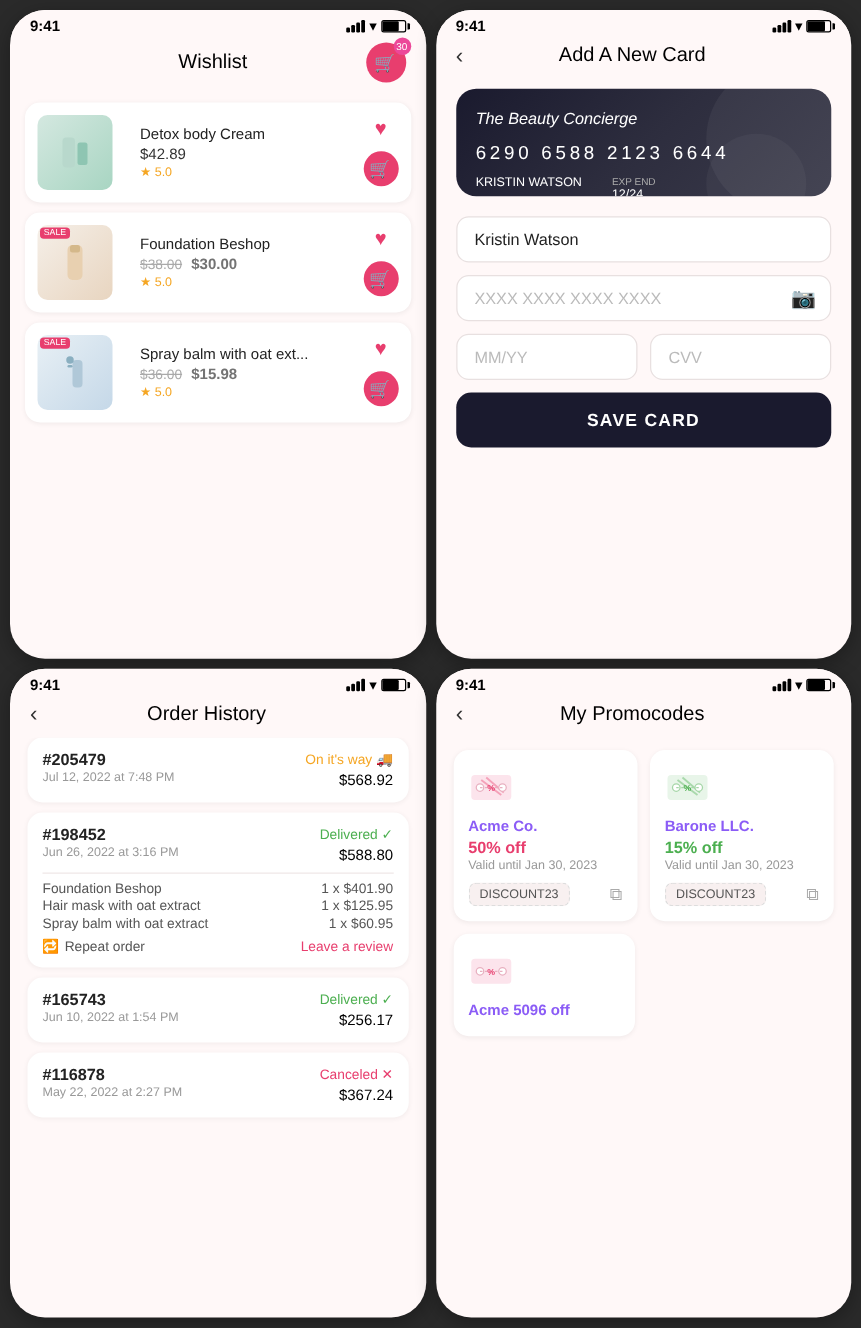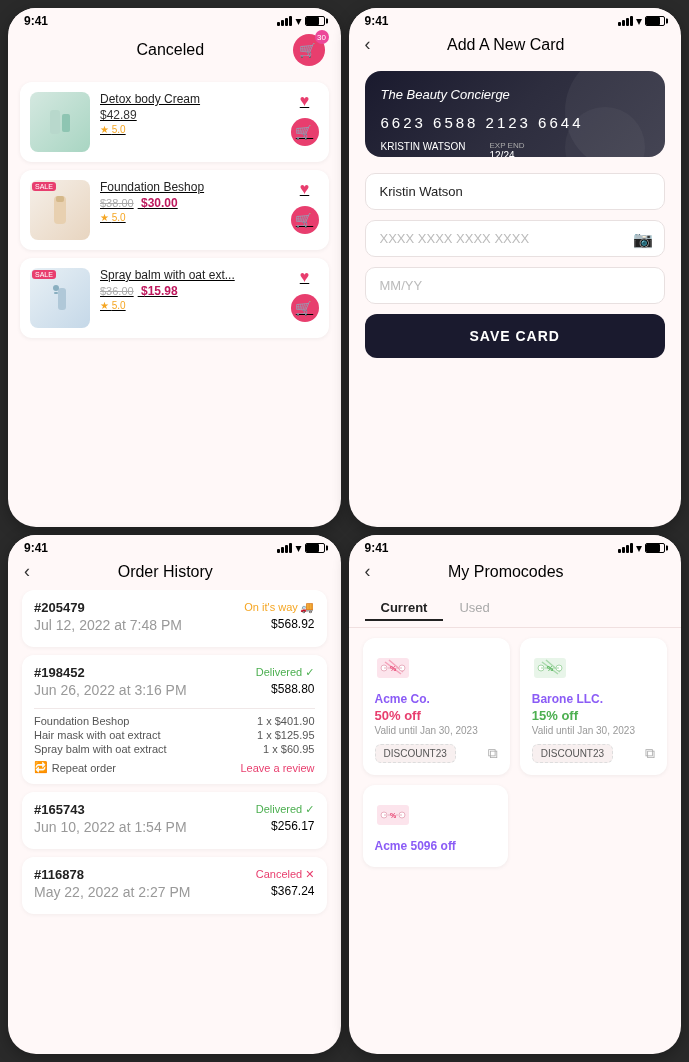--- a/index.html
+++ b/index.html
@@ -86,24 +86,23 @@
       justify-content: space-between;
       padding: 4px 16px 8px;
     }
     .wishlist-header .title { font-size: 16px; font-weight: 500; flex: 1; text-align: center; }
     .wishlist-items { padding: 8px 12px; display: flex; flex-direction: column; gap: 8px; }
     .wishlist-item {
       background: #fff;
       border-radius: 12px;
       padding: 10px;
       display: flex;
-      align-items: flex-start;
-      gap: 10px;
+      align-items: center;
+      gap: 22px;
       box-shadow: 0 1px 4px rgba(0,0,0,0.06);
-      text-decoration: underline;
     }
     .item-img {
       width: 60px; height: 60px;
       border-radius: 8px;
       background: #f0ede8;
       flex-shrink: 0;
       overflow: hidden;
       position: relative;
       display: flex; align-items: center; justify-content: center;
     }
@@ -113,21 +112,21 @@
       background: #e83e6e;
       color: #fff;
       font-size: 7px;
       padding: 1px 3px;
       border-radius: 3px;
     }
     .item-info { flex: 1; }
     .item-name { font-size: 12px; font-weight: 500; color: #222; }
     .item-price { font-size: 12px; color: #333; margin: 2px 0; }
     .item-price .old-price { color: #aaa; text-decoration: line-through; margin-right: 4px; font-size: 11px; }
-    .item-price .new-price { color: #be185d; font-weight: 600; }
+    .item-price .new-price { color: #737373; font-weight: 600; }
     .item-rating { font-size: 10px; color: #f5a623; }
     .item-actions { display: flex; flex-direction: column; align-items: center; gap: 8px; }
     .heart-btn { color: #e83e6e; font-size: 16px; background: none; border: none; cursor: pointer; }
     .cart-btn {
       width: 28px; height: 28px;
       background: #e83e6e;
       border-radius: 50%;
       border: none;
       cursor: pointer;
       color: #fff;
@@ -222,21 +221,21 @@
       padding: 10px 12px;
       margin-bottom: 8px;
       box-shadow: 0 1px 4px rgba(0,0,0,0.05);
     }
     .order-header { display: flex; justify-content: space-between; align-items: center; margin-bottom: 2px; }
     .order-id { font-size: 13px; font-weight: 600; color: #222; }
     .order-status { font-size: 11px; font-weight: 500; }
     .status-on-way { color: #f5a623; }
     .status-delivered { color: #4caf50; }
     .status-canceled { color: #e83e6e; }
-    .order-date { font-size: 14px; color: #999; margin-bottom: 4px; }
+    .order-date { font-size: 10px; color: #999; margin-bottom: 4px; }
     .order-amount { font-size: 12px; color: #000000; font-weight: 500; text-align: right; }
     .order-divider { border: none; border-top: 1px solid #f0e8e8; margin: 6px 0; }
     .order-line-item { display: flex; justify-content: space-between; font-size: 11px; color: #555; margin: 2px 0; }
     .order-actions { display: flex; justify-content: space-between; align-items: center; margin-top: 6px; }
     .repeat-order { display: flex; align-items: center; gap: 4px; font-size: 11px; color: #555; }
     .leave-review { font-size: 11px; color: #e83e6e; cursor: pointer; }
 
     
     #screen-promo {
       background: #fff8f8;
@@ -302,21 +301,21 @@
           <span></span>
       </div>
       <span class="wifi-icon">▾</span>
       <div class="battery">
         <div class="battery-fill"></div>
       </div>
     </div>
   </div>
   <div class="wishlist-header">
     <span style="width:24px;"></span>
-    <span class="title">Canceled</span>
+    <span class="title">Wishlist</span>
     <div class="cart-icon-wrap">
       <span style="color:#fff;font-size:14px;">🛒</span>
       <span class="cart-badge">30</span>
     </div>
   </div>
   <div class="wishlist-items">
 
     <div class="wishlist-item">
       <div class="item-img prod-cream">
         <svg width="40" height="40" viewBox="0 0 40 40">
@@ -401,39 +400,40 @@
       </div>
     </div>
   </div>
   <div class="screen-header">
     <span class="back-arrow">‹</span>
     <span class="title">Add A New Card</span>
     <span style="width:24px;"></span>
   </div>
   <div class="card-visual">
     <div class="card-brand">The Beauty Concierge</div>
-    <div class="card-number">6623  6588  2123  6644</div>
+    <div class="card-number">6290  6588  2123  6644</div>
     <div class="card-footer">
       <div>
         <span class="value">KRISTIN WATSON</span>
       </div>
       <div>
         <span class="label">EXP END</span>
         <span class="value">12/24</span>
       </div>
     </div>
   </div>
   <div class="form-section">
     <input class="form-input" type="text" value="Kristin Watson" style="">
     <div class="input-with-icon">
       <input class="form-input" type="text" placeholder="XXXX XXXX XXXX XXXX" style="">
       <span class="input-camera-icon">📷</span>
     </div>
     <div class="form-row">
       <input class="form-input" type="text" placeholder="MM/YY" style="">
+      <input class="form-input" type="text" placeholder="CVV" style="">
     </div>
     <button class="save-card-btn">SAVE CARD</button>
   </div>
 </div>
 
 <div class="phone-screen" id="screen-orders">
   <div class="status-bar">
     <span class="status-time">9:41</span>
     <div class="status-icons">
       <div class="signal-bars">
@@ -535,24 +535,20 @@
       <span class="wifi-icon">▾</span>
       <div class="battery">
         <div class="battery-fill"></div>
       </div>
     </div>
   </div>
   <div class="screen-header">
     <span class="back-arrow">‹</span>
     <span class="title">My Promocodes</span>
     <span style="width:24px;"></span>
-  </div>
-  <div class="promo-tabs">
-    <div class="promo-tab active">Current</div>
-    <div class="promo-tab">Used</div>
   </div>
   <div class="promo-grid">
 
     <div class="promo-card">
       <div class="promo-ticket">
         <svg viewBox="0 0 36 36" fill="none" xmlns="http://www.w3.org/2000/svg">
           <rect x="2" y="8" width="32" height="20" rx="3" fill="#fce4ec"></rect>
           <path d="M10 12 L26 24 M14 10 L28 22" stroke="#e83e6e" stroke-width="1.5" opacity="0.4"></path>
           <circle cx="9" cy="18" r="3" fill="#fff" stroke="#e8b0c0" stroke-width="1"></circle>
           <circle cx="27" cy="18" r="3" fill="#fff" stroke="#e8b0c0" stroke-width="1"></circle>

